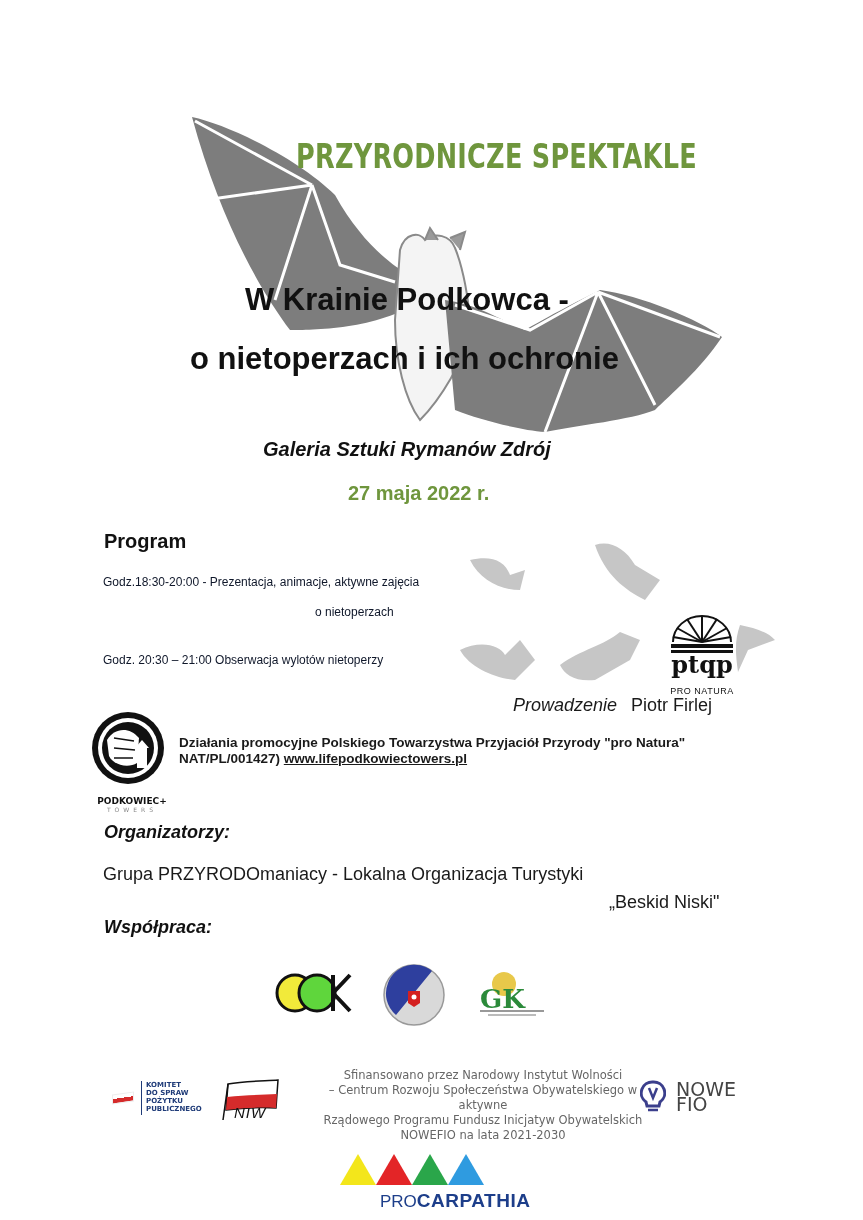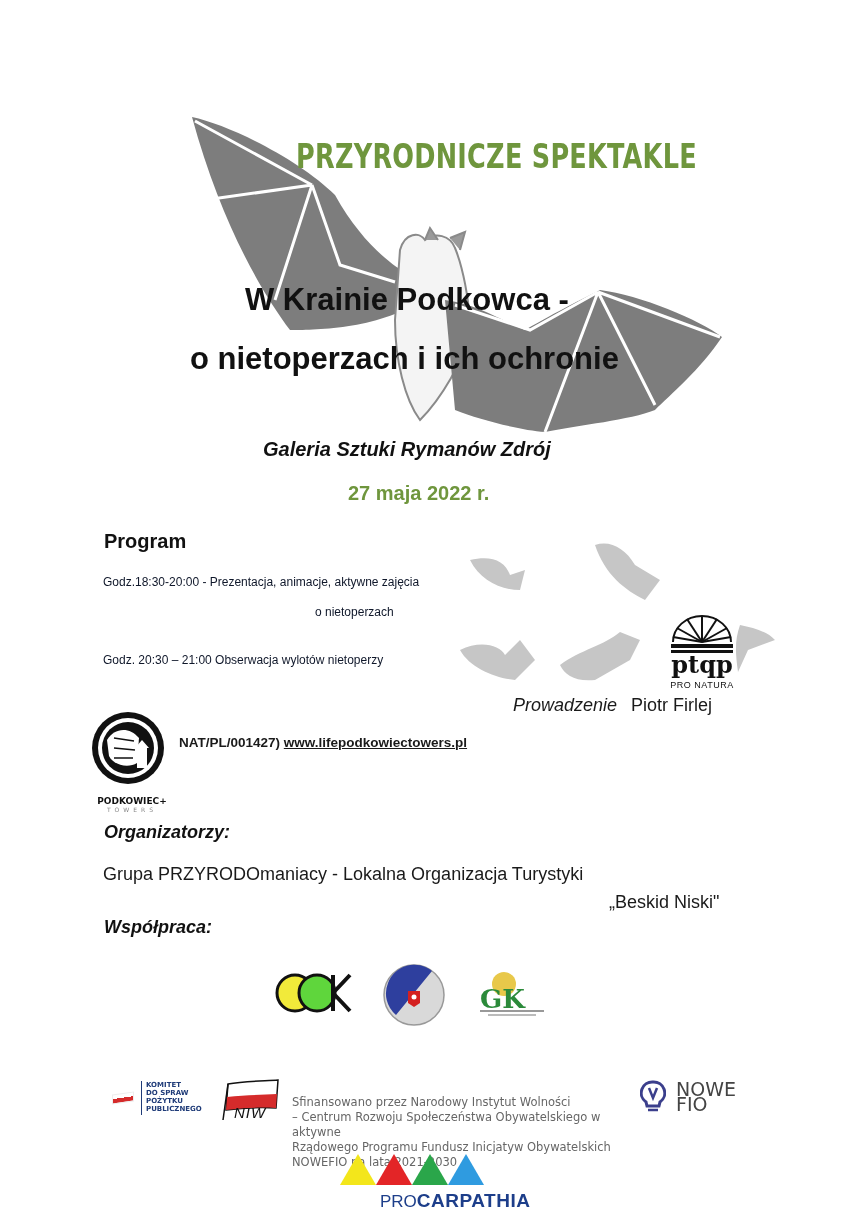--- a/index.html
+++ b/index.html
@@ -19,21 +19,21 @@
   .p1b { left:315px; top:605px; }
   .p2 { left:103px; top:653px; }
   .lead { left:513px; top:695px; font-size:18px; white-space:nowrap; color:#1a1a1a; }
   .lead i { margin-right:14px; }
   .life-text { left:179px; top:735px; font-size:13.5px; font-weight:bold; line-height:15.5px; color:#1a1a1a; width:570px; }
   .life-text a { color:#1a1a1a; text-decoration:underline; }
   .org-h { left:104px; top:822px; font-size:18px; font-weight:bold; font-style:italic; }
   .org1 { left:103px; top:864px; font-size:18px; white-space:nowrap; color:#1a1a1a; }
   .org2 { left:609px; top:892px; font-size:18px; white-space:nowrap; color:#1a1a1a; }
   .coop-h { left:104px; top:917px; font-size:18px; font-weight:bold; font-style:italic; }
-  .fund-text { left:292px; top:1068px; width:340px; font-size:11.5px; line-height:15px; color:#666; font-family:"DejaVu Sans", sans-serif;margin-top:27px; }
+  .fund-text { left:313px; top:1068px; width:340px; text-align:center; font-size:11.5px; line-height:15px; color:#666; font-family:"DejaVu Sans", sans-serif; }
   .small-logo-text { font-family:"DejaVu Sans", sans-serif; }
 </style>
 </head>
 <body>
 
 <svg class="bat-bg" viewBox="0 0 863 1220">
 
   <path d="M192 117 C230 125, 300 160, 335 195 C360 240, 390 265, 410 275 L430 280 L420 300 C380 330, 310 330, 290 330 C260 290, 220 220, 192 117 Z" fill="#7d7d7d"></path>
   <path d="M195 121 L312 185 M205 200 L312 185 M312 185 L275 300 M312 185 L340 265 L395 282" stroke="#fff" stroke-width="3" fill="none"></path>
 
@@ -77,21 +77,21 @@
         <line x1="37" y1="30" x2="52" y2="7"></line>
       <line x1="37" y1="30" x2="12" y2="16"></line>
         <line x1="37" y1="30" x2="62" y2="16"></line>
         <line x1="37" y1="30" x2="8" y2="25"></line>
         <line x1="37" y1="30" x2="66" y2="25"></line>
     </g>
     <rect x="6" y="32" width="62" height="4" fill="#111"></rect>
     <rect x="6" y="38" width="62" height="3" fill="#111"></rect>
   </svg>
   <div style="font-family:'DejaVu Serif', serif; font-weight:bold; font-size:24px; line-height:18px; text-align:center; margin-top:-8px;">ptqp</div>
-  <div style="font-size:9px; text-align:center; margin-top:6px; letter-spacing:0.5px;">PRO NATURA</div>
+  <div style="font-size:9px; text-align:center; margin-top:12px; letter-spacing:0.5px;">PRO NATURA</div>
 </div>
 
 <div class="abs lead">
   <i>Prowadzenie</i><span>Piotr Firlej</span>
 </div>
 
 <div class="abs" style="left:88px; top:708px; width:80px; height:104px;text-align:center;">
   <svg width="78" height="80" viewBox="0 0 78 80">
     <circle cx="39" cy="40" r="36" fill="#111"></circle>
     <circle cx="39" cy="40" r="30" fill="#fff"></circle>
@@ -99,20 +99,21 @@
     <path d="M18 32 C25 20, 40 18, 50 30 L48 55 C40 60, 25 58, 20 48 Z" fill="#fff"></path>
     <path d="M25 30 L45 33 M25 40 L46 42 M25 50 L44 50" stroke="#111" stroke-width="1.5"></path>
     <rect x="48" y="40" width="10" height="20" fill="#fff"></rect>
     <path d="M46 40 L53 32 L60 40 Z" fill="#fff"></path>
   </svg>
   <div class="small-logo-text" style="font-size:9px; font-weight:bold; margin-top:4px; padding-left:8px;">PODKOWIEC+</div>
   <div class="small-logo-text" style="font-size:6px; letter-spacing:4px; color:#888; padding-left:8px;">TOWERS</div>
 </div>
 
 <div class="abs life-text">
+  <div>Działania promocyjne Polskiego Towarzystwa Przyjaciół Przyrody "pro Natura"</div>
   <div><span>NAT/PL/001427) </span><a>www.lifepodkowiectowers.pl</a></div>
 </div>
 
 <div class="abs org-h">Organizatorzy:</div>
 <div class="abs org1">Grupa PRZYRODOmaniacy   - Lokalna Organizacja Turystyki</div>
 <div class="abs org2">„Beskid  Niski"</div>
 <div class="abs coop-h">Współpraca:</div>
 
 <div class="abs" style="left:275px; top:972px; width:78px; height:42px;">
   <svg width="78" height="42" viewBox="0 0 78 42">

